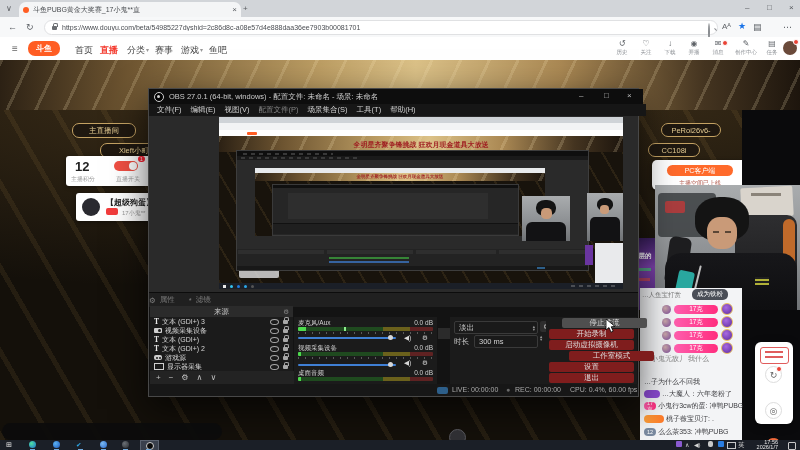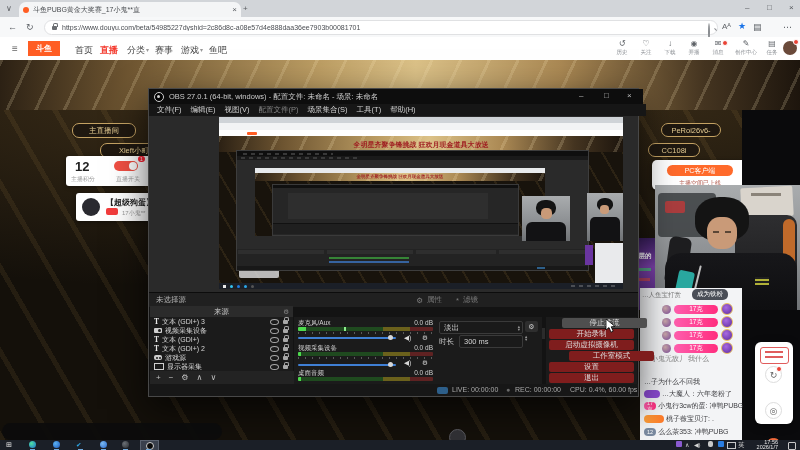--- a/index.html
+++ b/index.html
@@ -24,21 +24,21 @@
   .lockico::before{content:"";position:absolute;left:1px;top:-3px;width:3px;height:3px;
      border:1px solid #6a6d71;border-bottom:none;border-radius:2px 2px 0 0;}
   .mag{width:6px;height:6px;border:1.2px solid #8a8d91;border-radius:50%;position:relative;}
   .mag::after{content:"";position:absolute;left:5px;top:5px;width:3px;height:1.2px;background:#8a8d91;transform:rotate(45deg);}
   .star{color:#1a73e8;font-size:9px;}
   .avatar-s{width:10px;height:10px;border-radius:50%;background:#8a6a52;position:relative;}
   .reddot{position:absolute;width:4px;height:4px;border-radius:50%;background:#e94235;border:1px solid #fff;}
 
   
   .dnav{background:#fff;border-bottom:1px solid #ececec;}
-  .dlogo{background:#ff5d23;border-radius:0;color:#fff;font-weight:bold;font-size:8px;
+  .dlogo{background:#ff5d23;border-radius:7px;color:#fff;font-weight:bold;font-size:8px;
          display:flex;align-items:center;justify-content:center;}
   .dlink{font-size:9px;color:#3f3f3f;}
   .dlink.active{color:#f43b2f;font-weight:bold;}
   .caret{font-size:6px;color:#9a9a9a;}
   .search{background:#f1f2f4;border-radius:8px;}
   .search input{border:none;background:transparent;outline:none;font-size:8px;color:#555;width:90px;
                 font-family:"Liberation Sans","DejaVu Sans",sans-serif;}
   .navact{display:flex;flex-direction:column;align-items:center;gap:1px;}
   .actico{font-size:8px;color:#5f6368;line-height:8px;}
   .actlabel{font-size:5.5px;color:#8b8f94;white-space:nowrap;}
@@ -440,21 +440,20 @@
           <div class="decor" style="left:11px;top:2px;width:3px;height:3px;border-radius:50%;background:#35c3f0;"></div>
           <div class="decor" style="left:18px;top:2px;width:3px;height:3px;border-radius:50%;background:#1f7ae0;"></div>
           <div class="decor" style="left:25px;top:2px;width:3px;height:3px;border-radius:50%;background:#2aa7e8;"></div>
           <div class="decor" style="left:32px;top:2px;width:3px;height:3px;border-radius:50%;background:#555;"></div>
           <div class="decor fake-lines" style="left:352px;top:2px;width:44px;height:2px;opacity:.6;"></div>
         </div>
       </div>
     </div>
 
     <div class="abs srcbar flex" style="left:0;top:203px;width:489px;height:14px;">
-      <span class="srcbar-label" style="margin-left:7px;flex:1;">未选择源</span>
       <span class="srcbar-btn" style="margin-right:4px;">⚙</span>
       <span class="srcbar-btn" style="margin-right:14px;">属性</span>
       <span class="srcbar-btn" style="margin-right:4px;">*</span>
       <span class="srcbar-btn" style="margin-right:160px;">滤镜</span>
     </div>
 
     <div class="abs dockhead" style="left:1px;top:217px;width:143px;height:11px;">
       <span>来源</span>
       <span class="dockgear">⚙</span>
     </div>
@@ -533,21 +532,21 @@
 
       <span class="abs mix-name" style="left:4px;top:52px;">桌面音频</span>
       <span class="abs mix-db" style="right:4px;top:52px;">0.0 dB</span>
       <div class="abs meter" style="left:4px;top:60px;width:135px;background:linear-gradient(90deg,#4ddb4d 0 2%,#1f4a1f 2% 63%,#6b611c 63% 83%,#5e2222 83% 100%);"></div>
     </div>
 
     <div class="abs dockhead" style="left:289px;top:217px;width:107px;height:11px;">
       <span>转场特效</span>
       <span class="dockgear">⚙</span>
     </div>
-    <div class="abs dockbody" style="left:286px;top:228px;width:107px;height:67px;">
+    <div class="abs dockbody" style="left:301px;top:228px;width:107px;height:67px;">
       <div class="abs combo" style="left:4px;top:4px;width:82px;height:11px;">
         <span class="val">淡出</span>
         <span class="spin" style="margin-right:2px;">
             <span>▴</span>
             <span>▾</span>
           </span>
       </div>
       <div class="abs gearbtn" style="left:90px;top:4px;width:13px;height:11px;">
         <span>⚙</span>
       </div>

